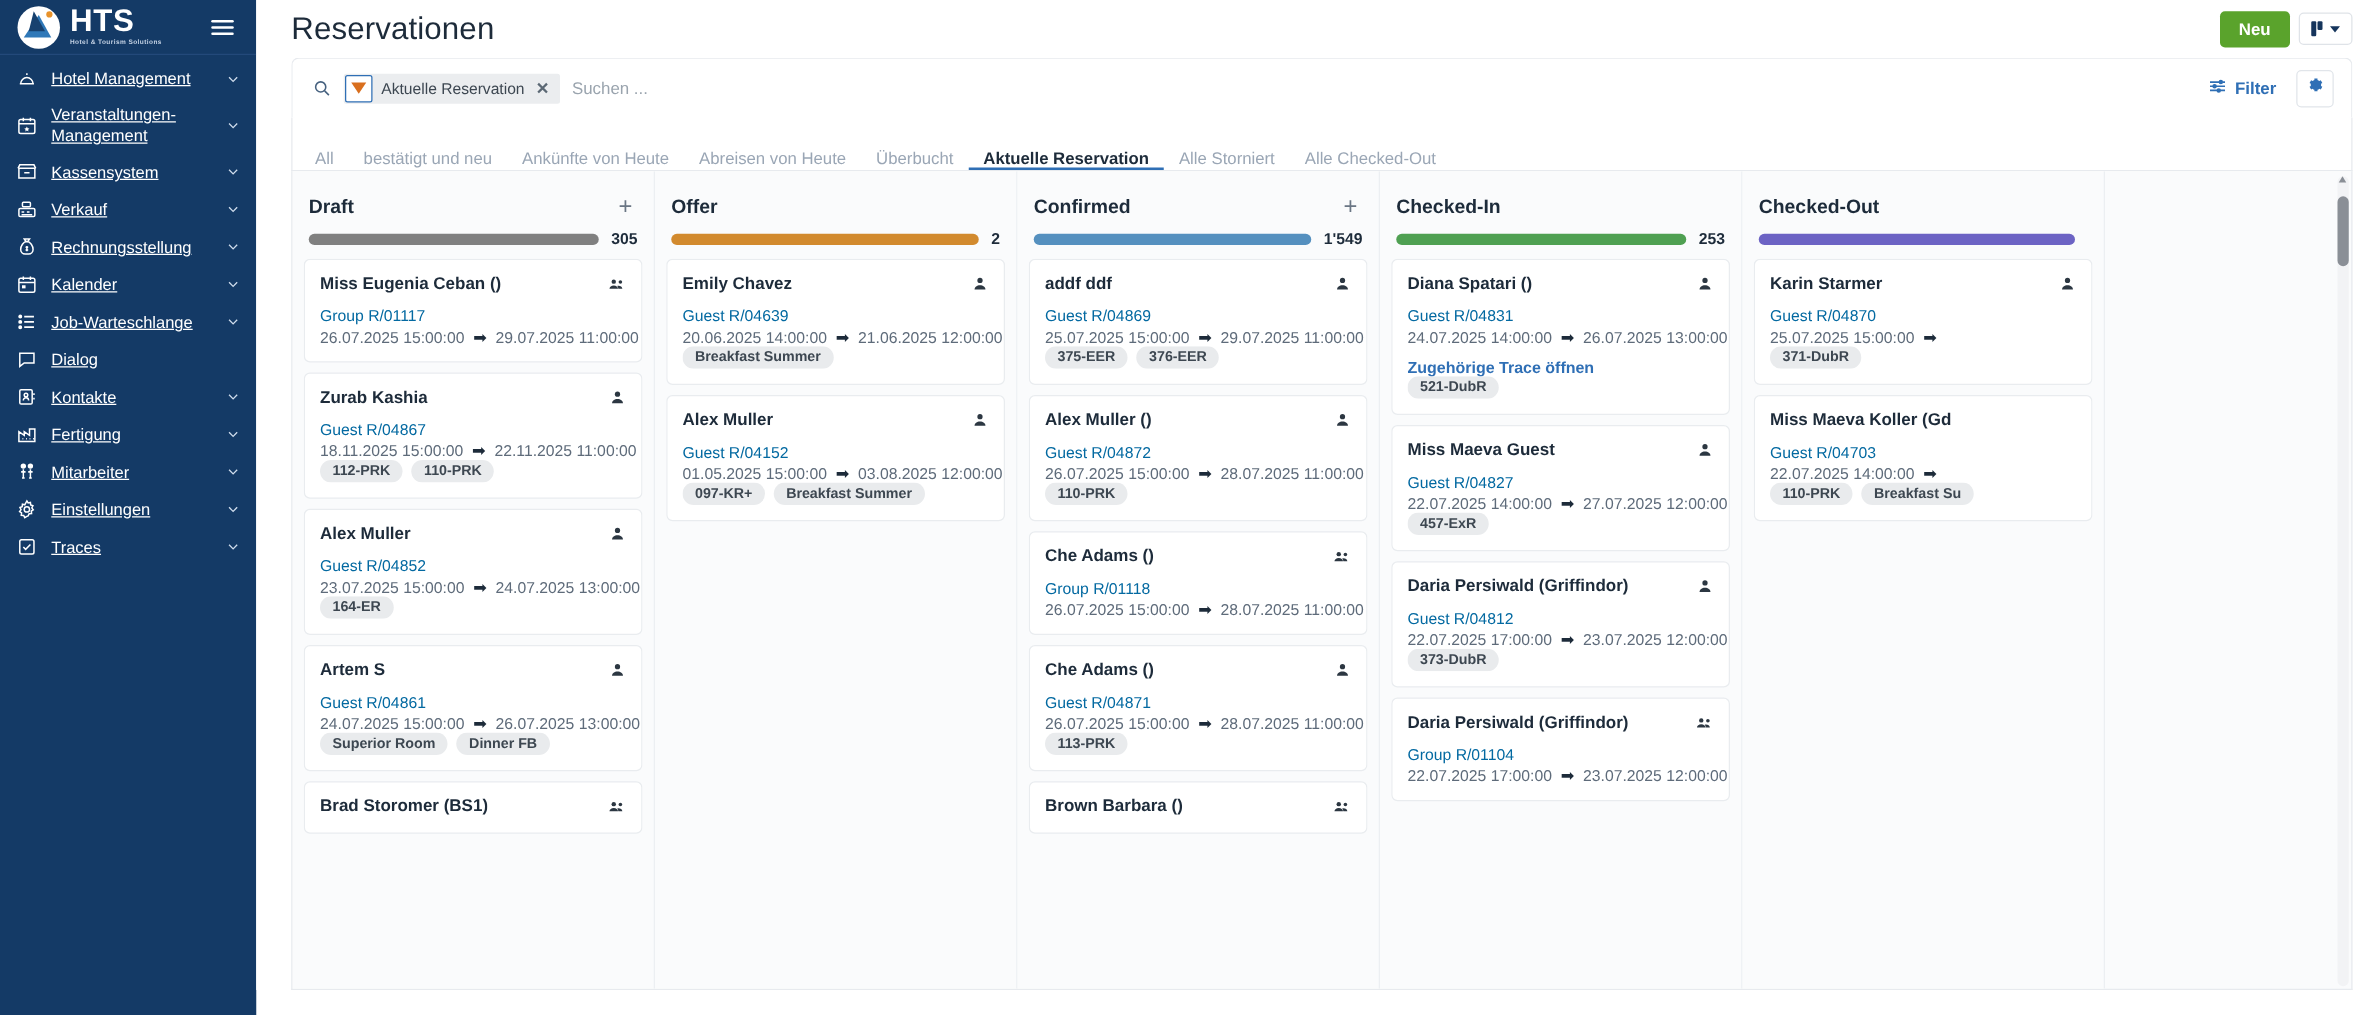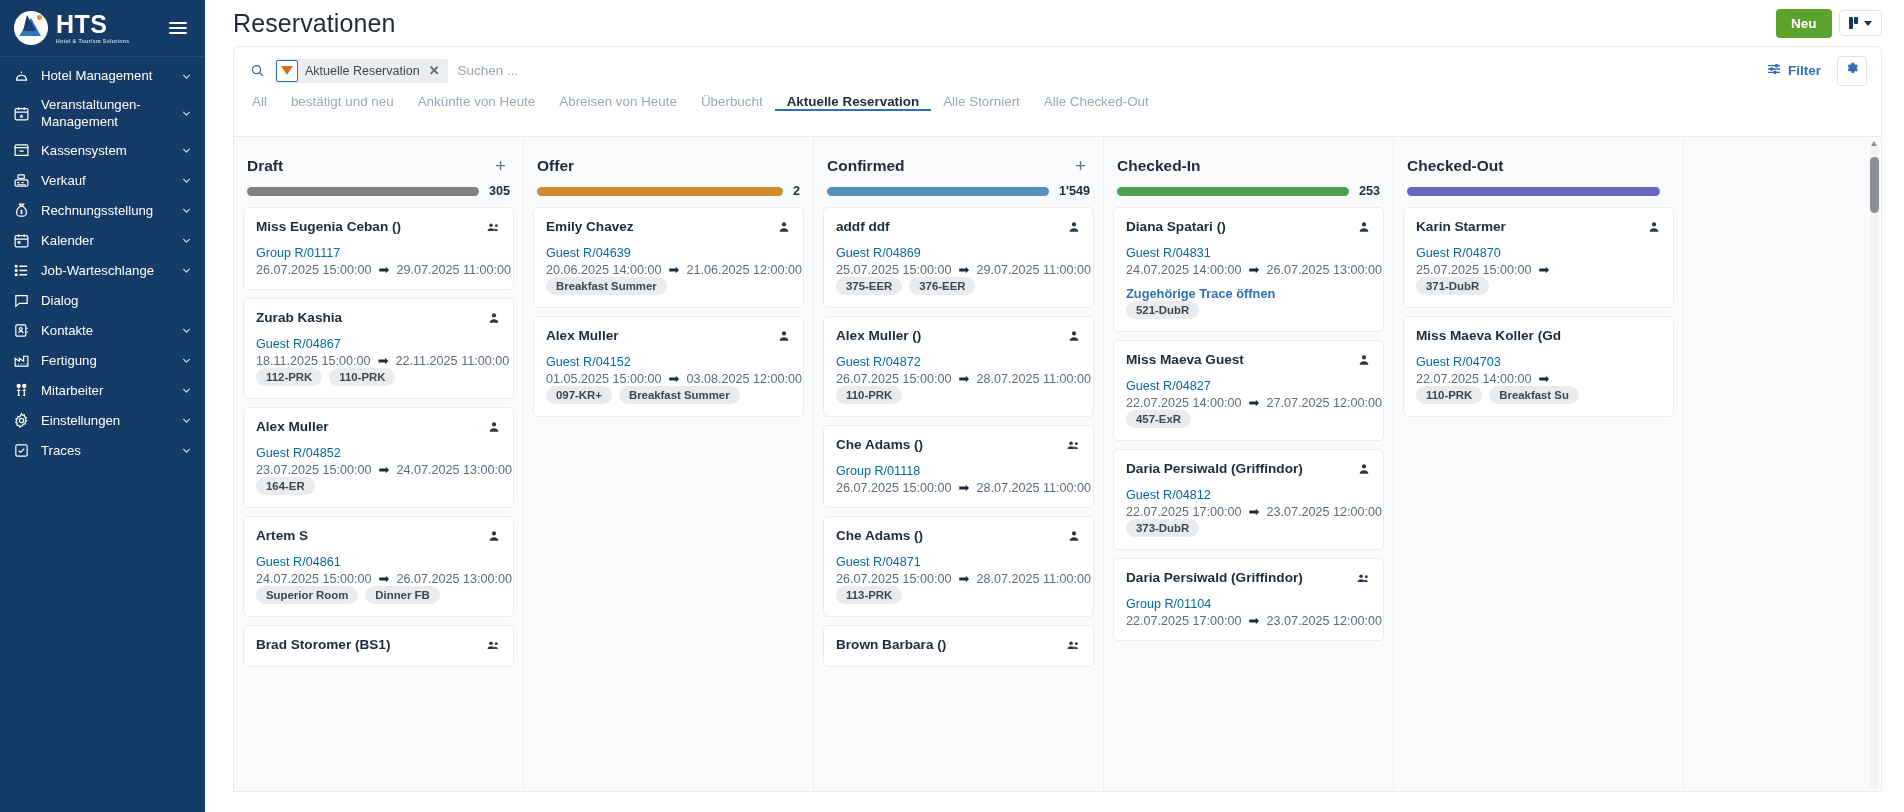--- a/index.html
+++ b/index.html
@@ -14,21 +14,21 @@
   
   .sidebar {
     width: 205px; height: 812px;
     background: #143a66;
     flex: 0 0 205px;
     color: #dfe7f1;
     overflow: hidden;
     position: relative;
   }
   .sidebar-top {
-    height: 57px;
+    height: 44px;
     display: flex; align-items: center;
     padding: 0 14px 0 14px;
     justify-content: space-between;
     border-bottom: 1px solid #23497a;
   }
   .brand { display: flex; align-items: center; gap: 8px; }
   .brand-logo {
     width: 34px; height: 34px; border-radius: 50%;
     background: #ffffff;
     position: relative; overflow: hidden;
@@ -75,20 +75,21 @@
   }
   .nav-ico {
     width: 17px; height: 17px; flex: 0 0 17px;
     display: flex; align-items: center; justify-content: center;
     color: #ffffff;
   }
   .nav-ico svg { width: 17px; height: 17px; display: block; }
   .nav-label {
     font-size: 13.2px; color: #ffffff; flex: 1 1 auto;
     line-height: 1.32;
+    text-decoration: underline;
   }
   .nav-chev { width: 13px; flex: 0 0 13px; color: #cfdcec; }
   .nav-chev svg { width: 13px; height: 13px; display: block; }
 
   
   .main {
     flex: 1 1 auto; height: 792px;
     background: #ffffff;
     display: flex; flex-direction: column;
     overflow: hidden; position: relative;
@@ -163,21 +164,21 @@
     display: flex; align-items: center; justify-content: center;
     cursor: pointer; background: #fff; color: #2f6fb5;
   }
 
   
   .tabsrow {
     margin: 0 22px 0 28px;
     border: 1px solid #e7eaee;
     border-top: none; border-bottom: 1px solid #e7eaee;
     background: #fff;
-    display: flex; align-items: flex-start;
+    display: flex; align-items: flex-end;
     height: 43px; flex: 0 0 43px;
     padding: 0 6px;
   }
   .tab {
     display: flex; align-items: center;
     padding: 0 12px;
     font-size: 13.4px; color: #9aa6b5;
     cursor: pointer;
     border-bottom: 2px solid transparent;
     white-space: nowrap;

